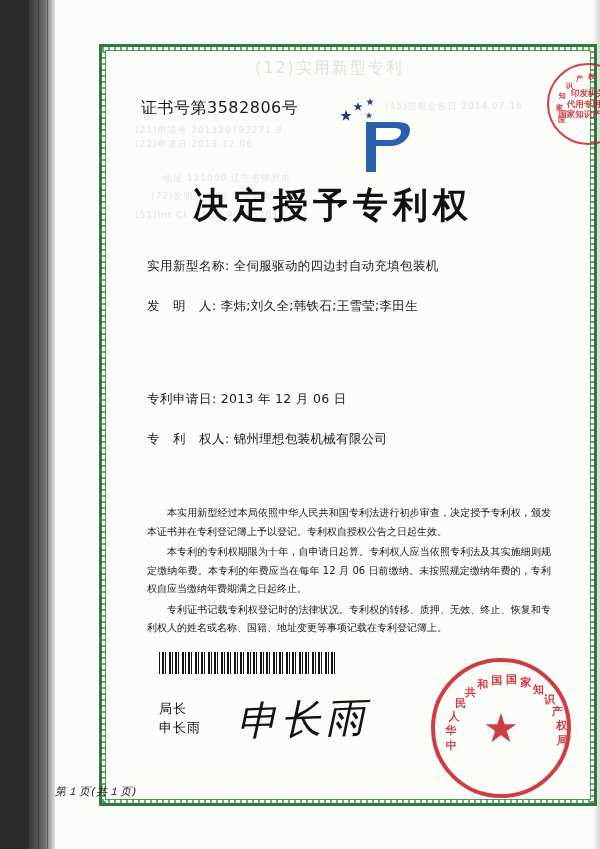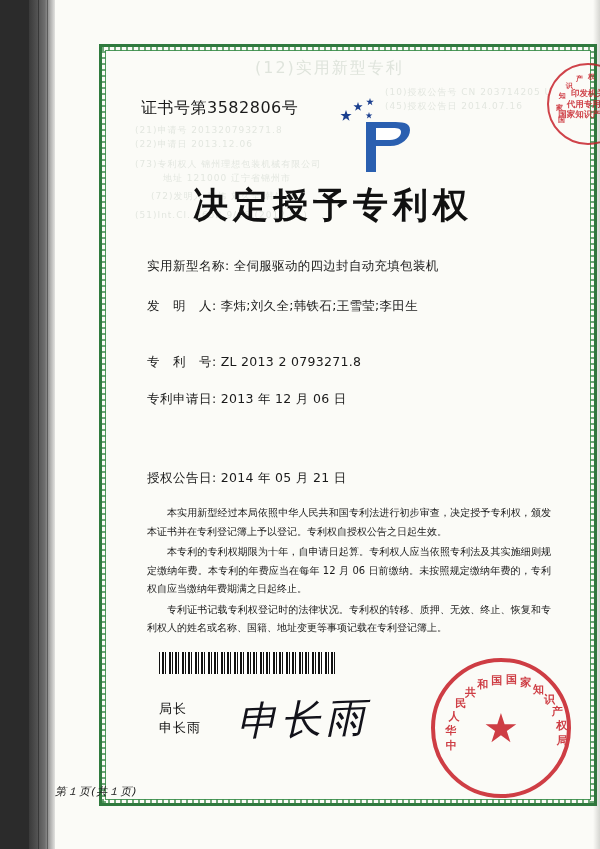--- a/index.html
+++ b/index.html
@@ -269,25 +269,23 @@
 
 <div class="page">
 
   <div class="binding"></div>
   <div class="binding-line" style="left:9px"></div>
   <div class="binding-line" style="left:18px"></div>
 
   <div class="paper">
 
     <div class="ghost ghost-title" style="left:200px; top:58px;">(12)实用新型专利</div>
-    <div class="ghost" style="left:330px; top:86px;">(10)授权公告号 CN 203714205 U</div>
     <div class="ghost" style="left:330px; top:100px;">(45)授权公告日 2014.07.16</div>
     <div class="ghost" style="left:80px; top:124px;">(21)申请号 201320793271.8</div>
     <div class="ghost" style="left:80px; top:138px;">(22)申请日 2013.12.06</div>
-    <div class="ghost" style="left:80px; top:158px;">(73)专利权人 锦州理想包装机械有限公司</div>
     <div class="ghost" style="left:108px; top:172px;">地址 121000 辽宁省锦州市</div>
     <div class="ghost" style="left:96px; top:190px;">(72)发明人 李炜 刘久全 韩铁石</div>
     <div class="ghost" style="left:80px; top:210px;">(51)Int.Cl. B65B 9/06 (2012.01)</div>
 
     <div class="border-outer"></div>
     <div class="border-inner"></div>
     <div class="border-band band-top"></div>
     <div class="border-band band-bot"></div>
     <div class="border-band band-left"></div>
     <div class="border-band band-right"></div>
@@ -312,31 +310,27 @@
     <div class="title">决定授予专利权</div>
 
     <div class="field f1">
       <span class="label">实用新型名称:</span>
       <span class="value">全伺服驱动的四边封自动充填包装机</span>
     </div>
     <div class="field f2">
       <span class="label">发　明　人:</span>
       <span class="value">李炜;刘久全;韩铁石;王雪莹;李田生</span>
     </div>
-    <div class="field f3">
-      <span class="label">专　利　号:</span>
-      <span class="value">ZL 2013 2 0793271.8</span>
-    </div>
     <div class="field f4">
       <span class="label">专利申请日:</span>
       <span class="value">2013 年 12 月 06 日</span>
     </div>
-    <div class="field f6">
-      <span class="label">授权公告日:</span>
-      <span class="value">2014 年 05 月 21 日</span>
+    <div class="field f5">
+      <span class="label">专　利　权人:</span>
+      <span class="value">锦州理想包装机械有限公司</span>
     </div>
 
     <div class="body-text">
       <p>本实用新型经过本局依照中华人民共和国专利法进行初步审查，决定授予专利权，颁发本证书并在专利登记簿上予以登记。专利权自授权公告之日起生效。</p>
       <p>本专利的专利权期限为十年，自申请日起算。专利权人应当依照专利法及其实施细则规定缴纳年费。本专利的年费应当在每年 12 月 06 日前缴纳。未按照规定缴纳年费的，专利权自应当缴纳年费期满之日起终止。</p>
       <p>专利证书记载专利权登记时的法律状况。专利权的转移、质押、无效、终止、恢复和专利权人的姓名或名称、国籍、地址变更等事项记载在专利登记簿上。</p>
     </div>
 
     <div class="barcode"></div>
 

